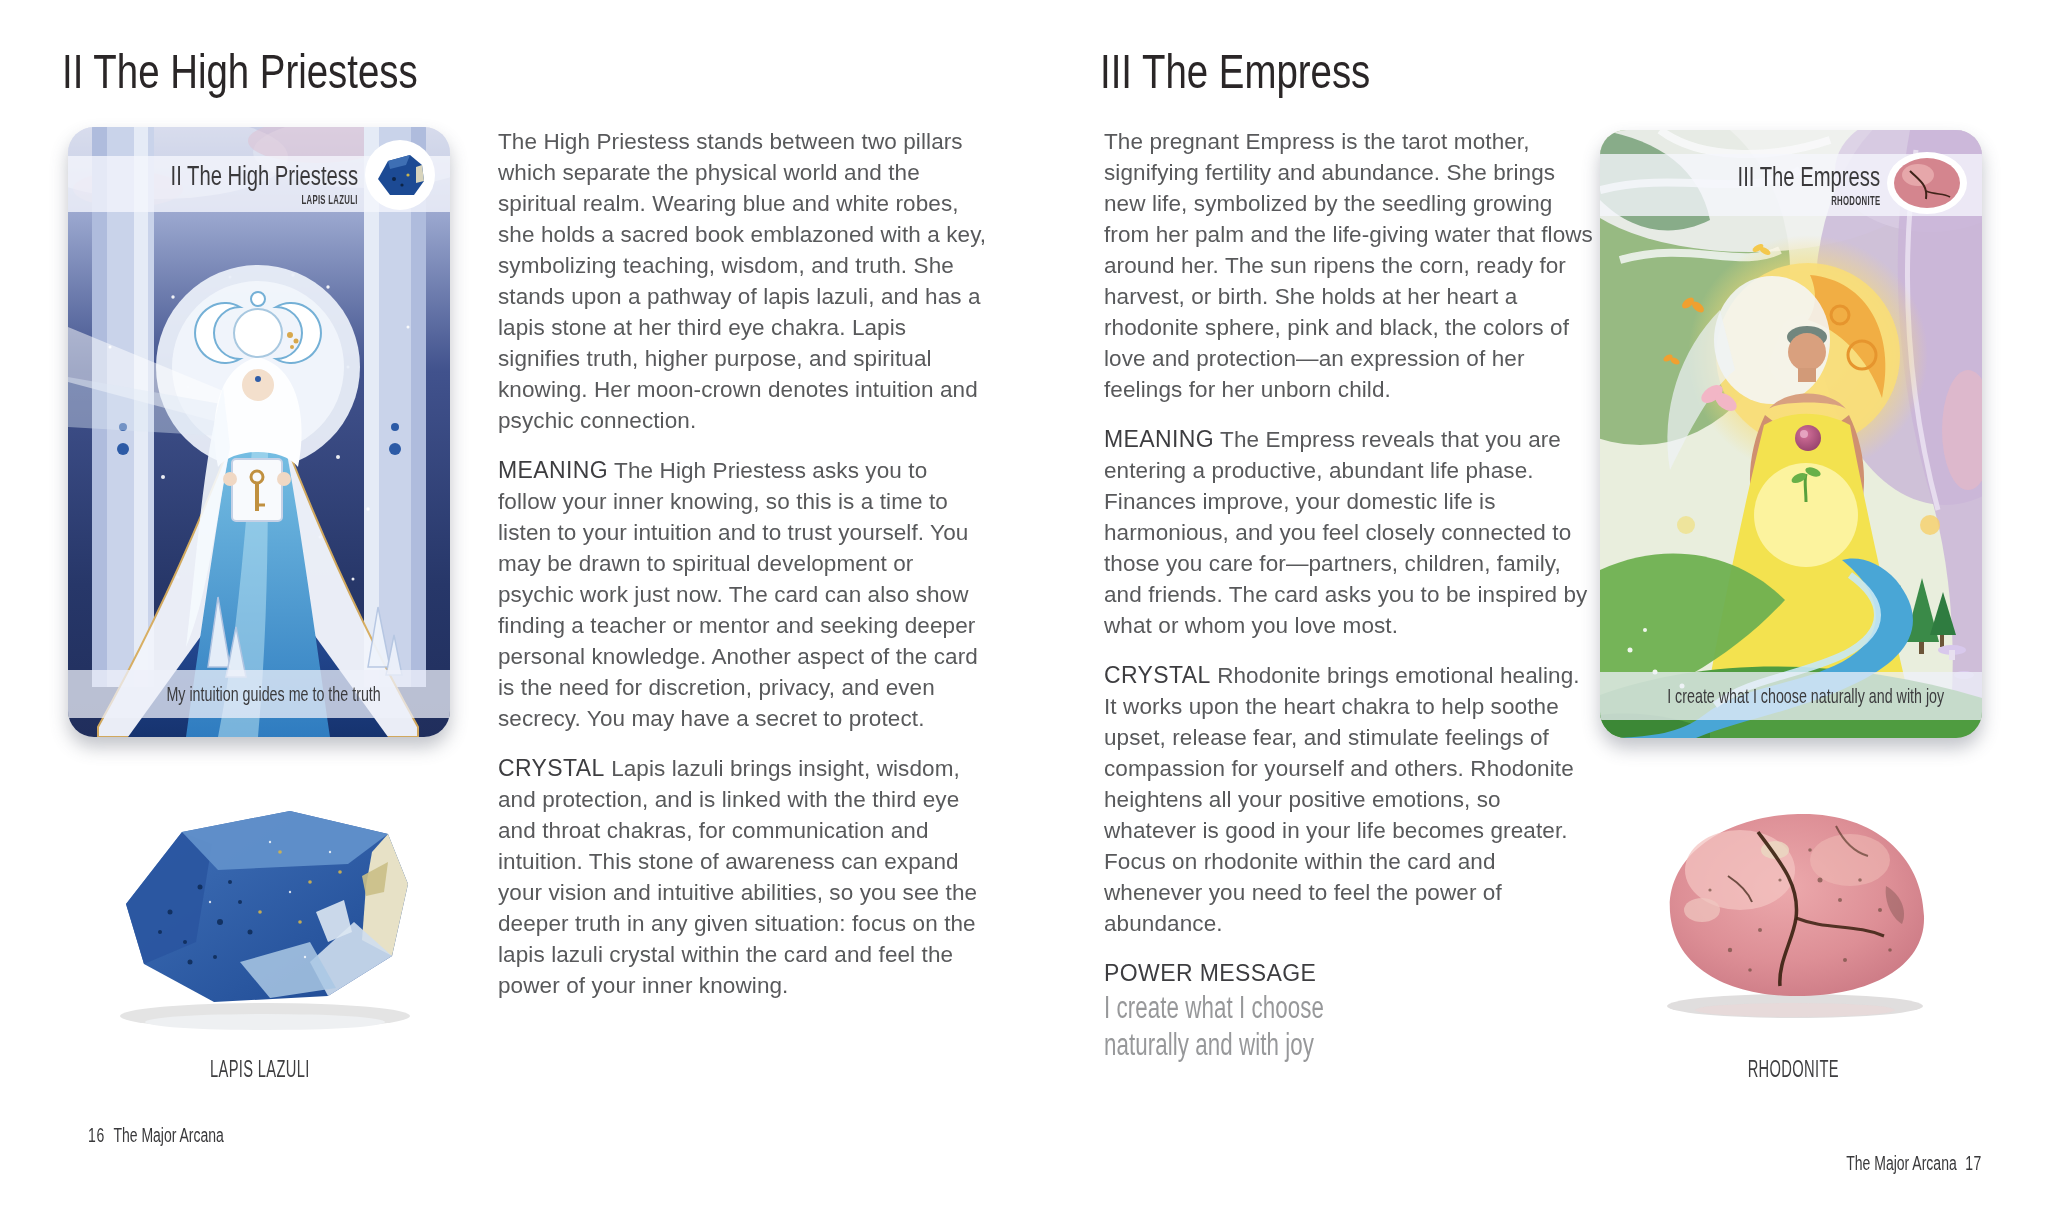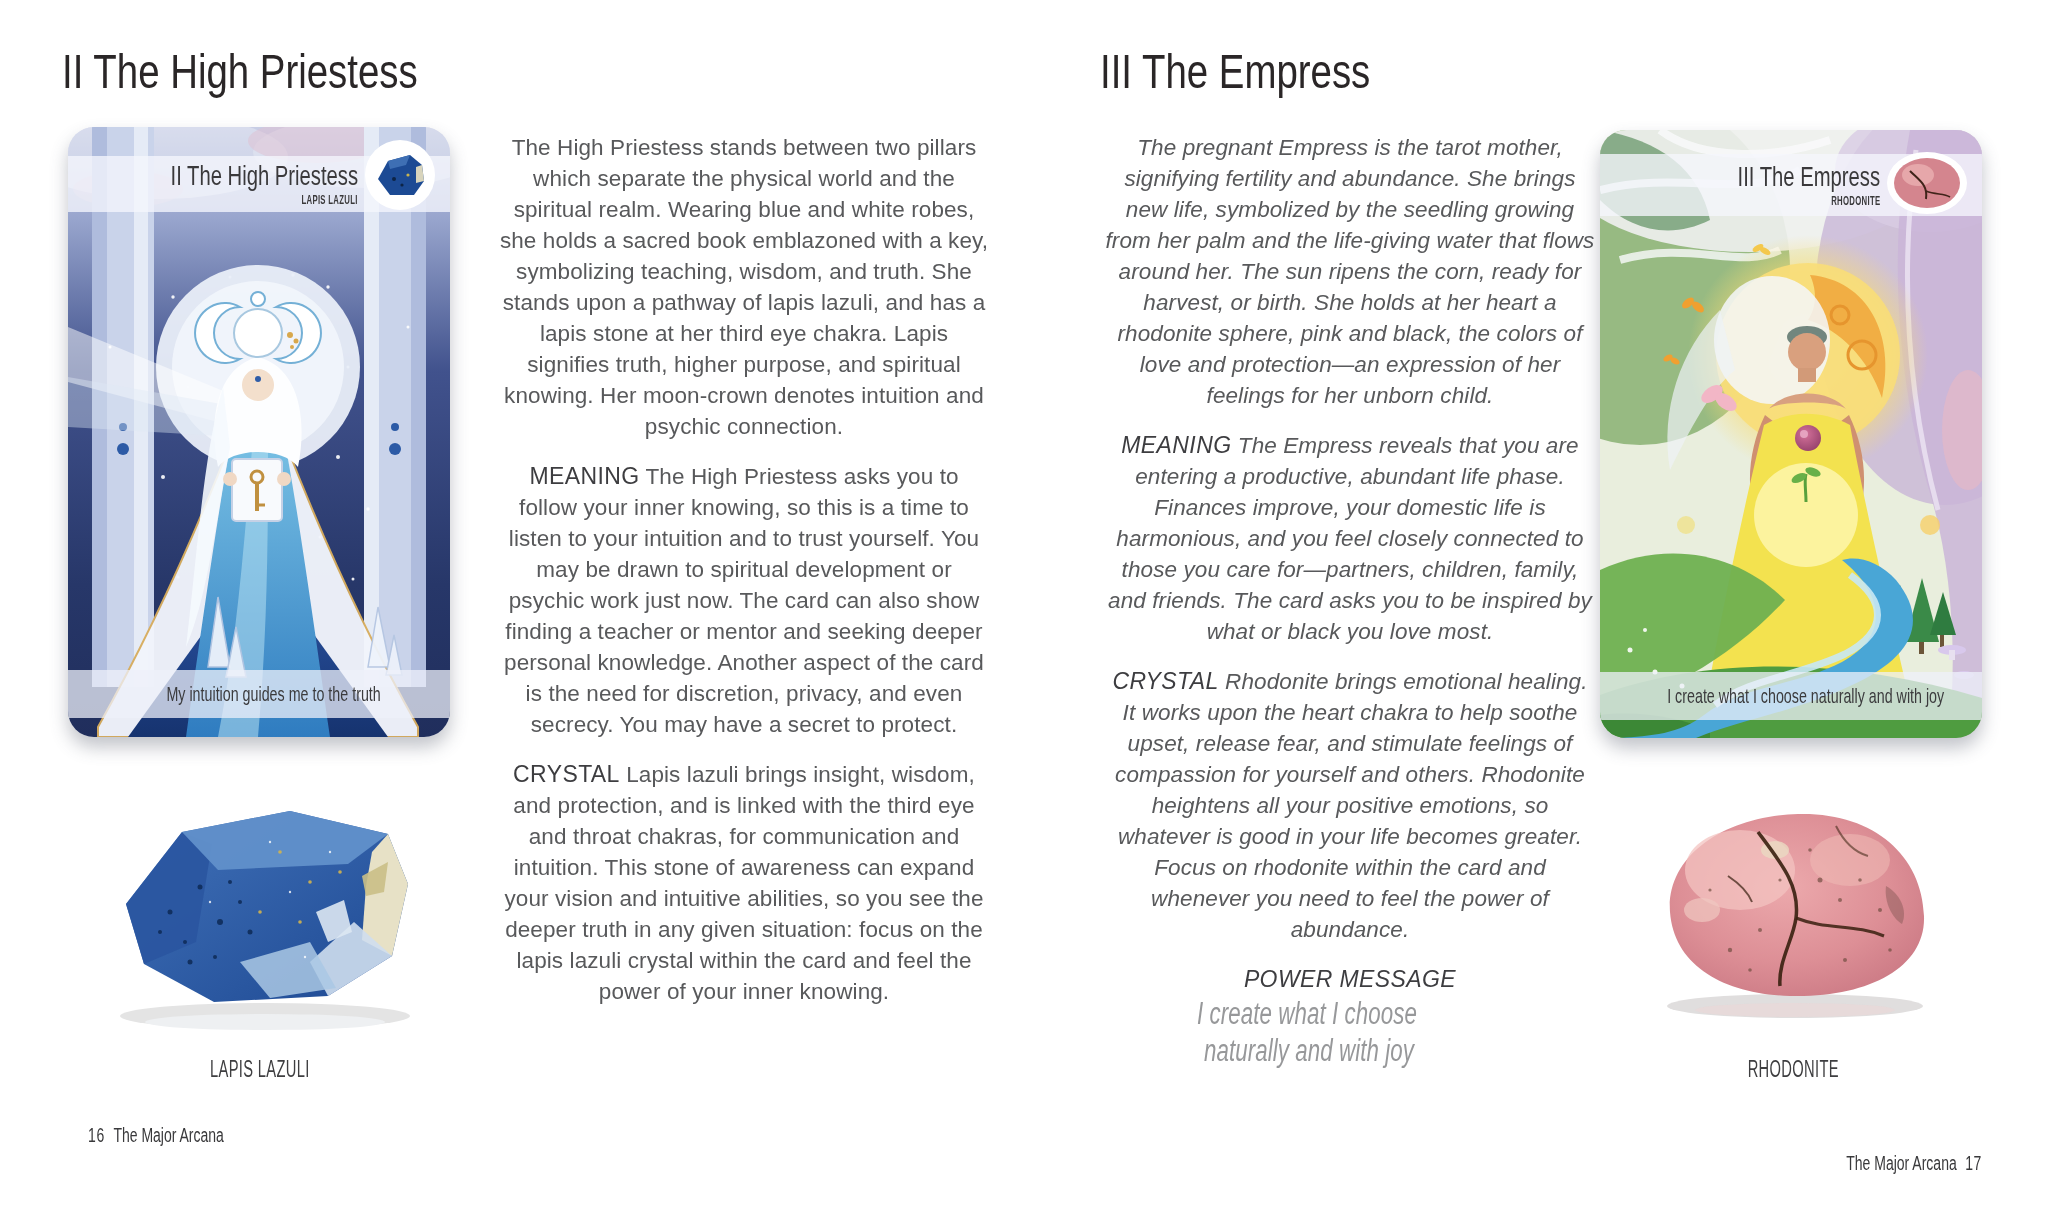--- a/index.html
+++ b/index.html
@@ -6,22 +6,22 @@
   body{width:2048px;height:1213px;position:relative;overflow:hidden;
        font-family:"Liberation Sans", sans-serif;color:#58595b;}
 
   
   .page-title{position:absolute;top:44px;margin:0;font-size:48px;font-weight:400;
     color:#28242
 5;white-space:nowrap;transform:scaleX(.8);transform-origin:0 50%;
     letter-spacing:0;color:#2a2627;}
 
   
-  .text-col{position:absolute;top:132px;width:492px;font-size:22.5px;line-height:31px;
-    color:#58595b;letter-spacing:.1px;text-align:center;}
+  .text-col{position:absolute;top:126px;width:492px;font-size:22.5px;line-height:31px;
+    color:#58595b;letter-spacing:.1px;}
   .text-col p{margin:0 0 19px 0;}
   .run-label{color:#3d3d40;font-size:23px;letter-spacing:.4px;}
   .power-para{margin-top:6px;}
   .power-msg{display:inline-block;transform:scaleX(.72);transform-origin:0 50%;
     font-size:31px;line-height:37px;color:#97989a;white-space:nowrap;}
 
   
   .card{position:absolute;width:382px;height:610px;border-radius:26px;overflow:hidden;
     box-shadow:0 10px 18px rgba(70,75,95,.33);}
   .card .art{position:absolute;left:0;top:0;}
@@ -223,23 +223,23 @@
 <div class="photo-caption" style="left:95px;width:330px;">
   <span>LAPIS LAZULI</span>
 </div>
 
 <div class="footer footer-left" style="left:64px;margin-left:24px;">
   <span class="inner"><span class="pgnum">16</span><span>The Major Arcana</span></span>
 </div>
 
 <h1 class="page-title" style="left:1100px;">III The Empress</h1>
 
-<div class="text-col" style="left:1104px;font-style:italic;">
+<div class="text-col" style="left:1104px;">
   <p><span>The pregnant Empress is the tarot mother, signifying fertility and abundance. She brings new life, symbolized by the seedling growing from her palm and the life-giving water that flows around her. The sun ripens the corn, ready for harvest, or birth. She holds at her heart a rhodonite sphere, pink and black, the colors of love and protection—an expression of her feelings for her unborn child.</span></p>
-  <p><span class="run-label">MEANING</span> <span>The Empress reveals that you are entering a productive, abundant life phase. Finances improve, your domestic life is harmonious, and you feel closely connected to those you care for—partners, children, family, and friends. The card asks you to be inspired by what or black you love most.</span></p>
+  <p><span class="run-label">MEANING</span> <span>The Empress reveals that you are entering a productive, abundant life phase. Finances improve, your domestic life is harmonious, and you feel closely connected to those you care for—partners, children, family, and friends. The card asks you to be inspired by what or whom you love most.</span></p>
   <p><span class="run-label">CRYSTAL</span> <span>Rhodonite brings emotional healing. It works upon the heart chakra to help soothe upset, release fear, and stimulate feelings of compassion for yourself and others. Rhodonite heightens all your positive emotions, so whatever is good in your life becomes greater. Focus on rhodonite within the card and whenever you need to feel the power of abundance.</span></p>
   <p class="power-para">
     <span class="run-label">POWER MESSAGE</span>
     <span class="power-msg">I create what I choose</span><br>
     <span class="power-msg">naturally and with joy</span>
   </p>
 </div>
 
 <div class="card" style="left:1600px;top:130px;height:608px;">
   <svg class="art" width="382" height="608" viewBox="0 0 382 608">

